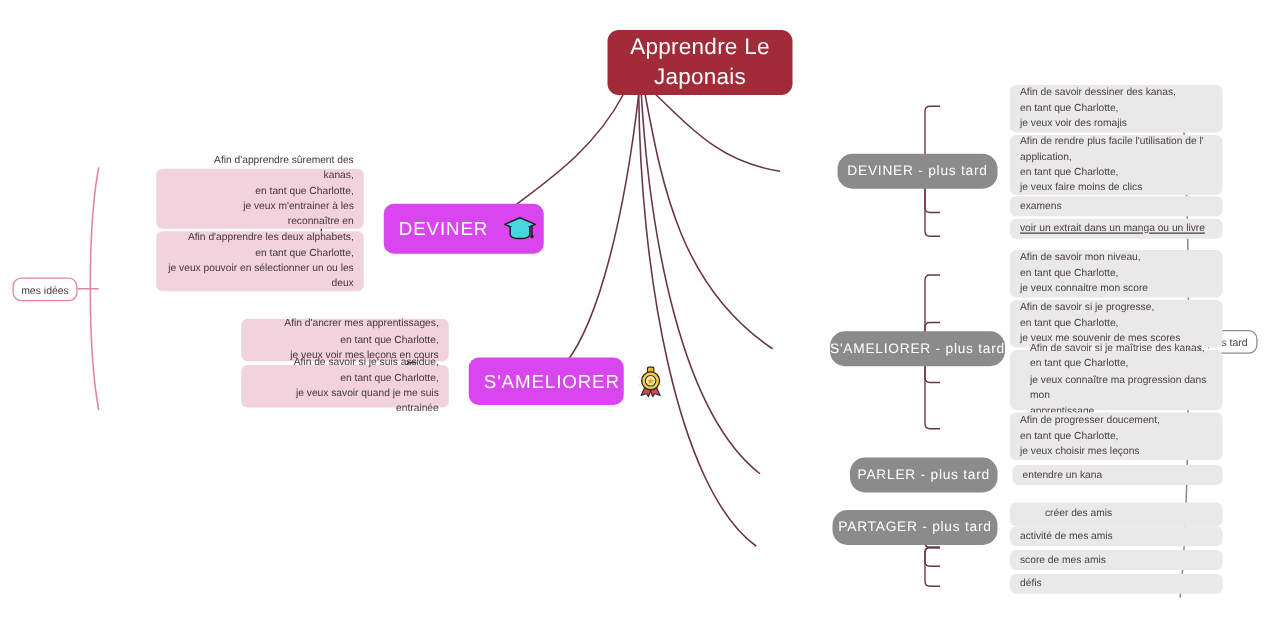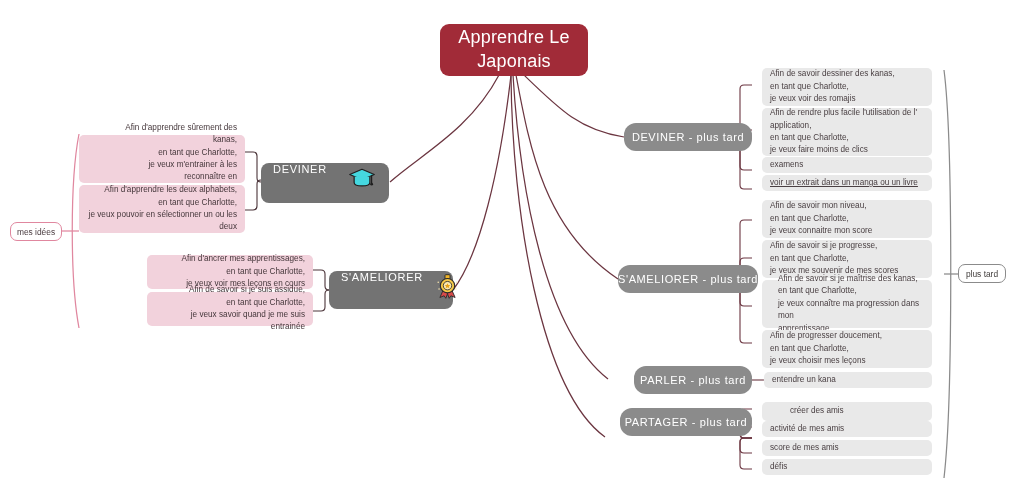--- a/index.html
+++ b/index.html
@@ -24,47 +24,48 @@
   #edges {
     position: absolute;
     left: 0; top: 0;
     width: 1024px;
     height: 497px;
     pointer-events: none;
   }
   .node {
     position: absolute;
     box-sizing: border-box;
+    margin-left: 46px;
   }
 
   
   .root {
     background: #a12b38;
     color: #ffffff;
     border-radius: 9px;
     display: flex;
     align-items: center;
     justify-content: center;
     text-align: center;
     font-size: 18px;
     line-height: 1.32;
     letter-spacing: .2px;
     padding: 6px 10px;
   }
 
   
   .cat-red {
-    background: #737373;
+    background: #d946ef;
     color: #ffffff;
     border-radius: 8px;
     display: flex;
-    align-items: flex-start;
+    align-items: center;
     justify-content: space-between;
     padding: 0 12px;
-    font-size: 11px;
+    font-size: 15px;
     letter-spacing: .7px;
   }
   .cat-red .cat-label { white-space: nowrap; }
   .cat-red .cat-icon {
     width: 30px; height: 30px;
     flex: 0 0 30px;
     margin-left: 10px;
     display: flex; align-items: center; justify-content: center;
   }
 
@@ -230,21 +231,21 @@
   </div>
 
   <div class="node card pink" style="left:147px; top:255px; width:166px; height:34px;">Afin d'ancrer mes apprentissages,
 en tant que Charlotte,
 je veux voir mes leçons en cours</div>
 
   <div class="node card pink" style="left:147px; top:292px; width:166px; height:34px;">Afin de savoir si je suis assidue,
 en tant que Charlotte,
 je veux savoir quand je me suis entrainée</div>
 
-  <div class="node cat-red" style="left:329px; top:271px; width:124px; height:38px;">
+  <div class="node cat-red" style="left:329px; top:286px; width:124px; height:38px;">
     <span class="cat-label">S'AMELIORER</span>
     <span class="cat-icon">
       <svg viewBox="0 0 32 32" width="27" height="27" xmlns="http://www.w3.org/2000/svg">
         <path d="M11 20 L7 29 L12 27 L14 30 L17 22 Z" fill="#d94a4a" stroke="#2b2b2b" stroke-width="1.1" stroke-linejoin="round"></path>
         <path d="M21 20 L25 29 L20 27 L18 30 L15 22 Z" fill="#d94a4a" stroke="#2b2b2b" stroke-width="1.1" stroke-linejoin="round"></path>
         <rect x="13" y="2" width="6" height="5" rx="1" fill="#f0b429" stroke="#2b2b2b" stroke-width="1.1"></rect>
         <circle cx="16" cy="15" r="8.5" fill="#f7c948" stroke="#2b2b2b" stroke-width="1.3"></circle>
         <circle cx="16" cy="15" r="5" fill="#fce9b0" stroke="#2b2b2b" stroke-width="1"></circle>
         <path d="M16 12 L17 14.3 L19.4 14.4 L17.5 15.9 L18.2 18.2 L16 16.9 L13.8 18.2 L14.5 15.9 L12.6 14.4 L15 14.3 Z" fill="#e8a317"></path>
         <circle cx="5" cy="11" r="0.9" fill="#fce9b0"></circle>

